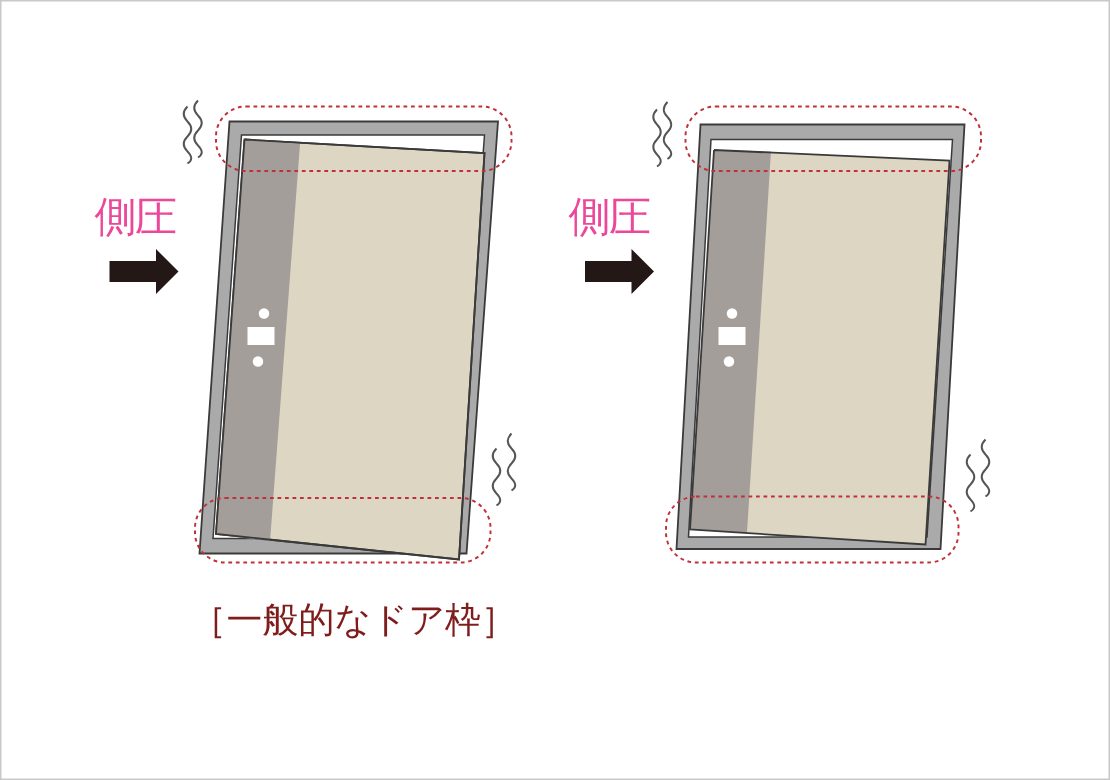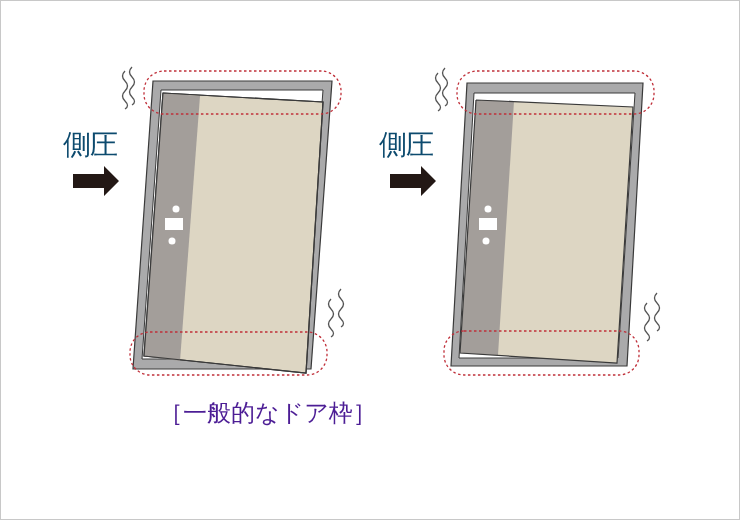--- a/index.html
+++ b/index.html
@@ -4,25 +4,25 @@
   <style>
     html, body { margin: 0; padding: 0; background: #ffffff; }
     body { width: 740px; height: 520px; position: relative; overflow: hidden; }
     .canvas {
       position: absolute; left: 0; top: 0; width: 738px; height: 518px;
       border: 1px solid #c8c8c8; background: #ffffff;
     }
     svg { position: absolute; left: 0; top: 0; }
     .pressure-label {
       position: absolute; font-family: "DejaVu Serif", "Liberation Serif", serif;
-      font-size: 28px; color: #0c4a6e; line-height: 1; letter-spacing: -1px;
+      font-size: 28px; color: #ec4899; line-height: 1; letter-spacing: -1px;
     }
     .caption {
       position: absolute; font-family: "DejaVu Serif", "Liberation Serif", serif;
-      font-size: 24px; color: #4c1d95; line-height: 1; white-space: nowrap; margin-left: 32px;
+      font-size: 24px; color: #7f1d1d; line-height: 1; white-space: nowrap;
     }
   </style>
 </head>
 <body>
 
 <div class="canvas">
 
   <svg width="740" height="520" viewBox="0 0 740 520">
 
     <g>

